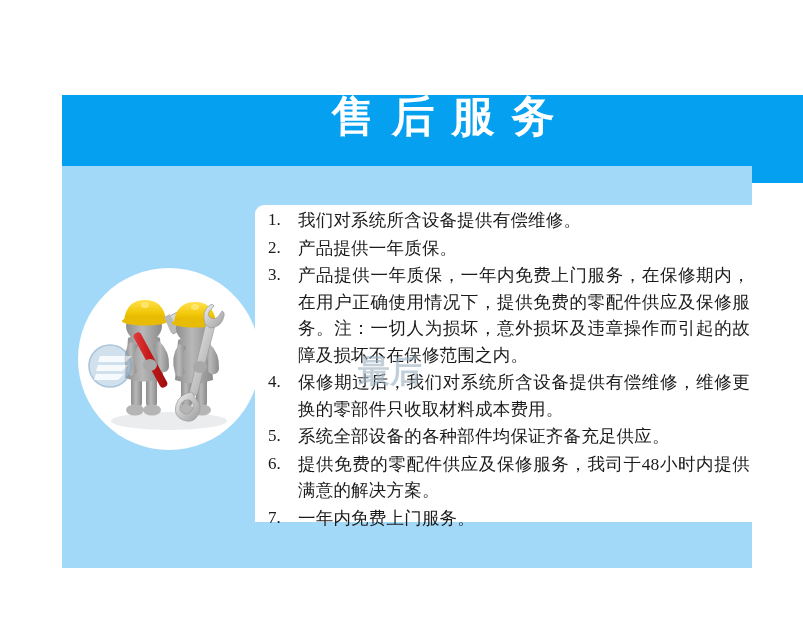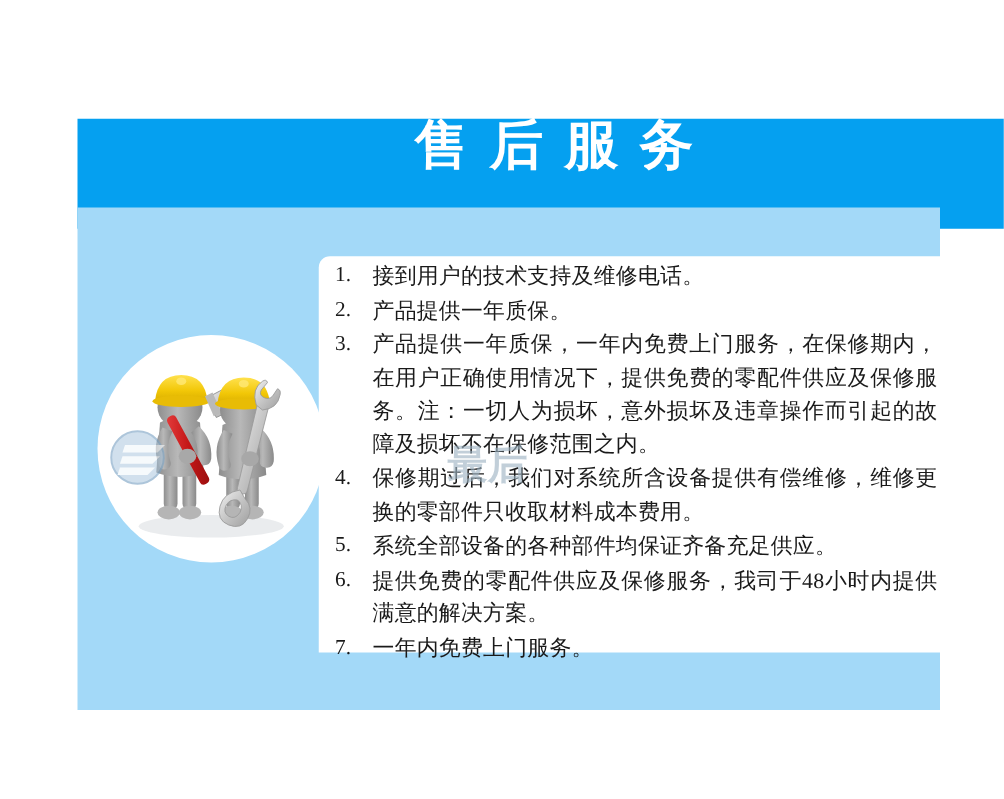--- a/index.html
+++ b/index.html
@@ -253,21 +253,21 @@
                M112 132 q5 4 2 10 q-4 6 -9 3 q-5 -3 -2 -9 q3 -5 9 -4 z" fill="url(#steelGrad)" stroke="#9a9a9a" stroke-width="0.7" fill-rule="evenodd"></path>
 
       <ellipse cx="122" cy="99" rx="7" ry="6" fill="#a8a8a8"></ellipse>
     </svg>
   </div>
 
   <div class="list-wrap">
 
     <div class="list-item">
       <div class="list-num">1.</div>
-      <div class="list-text">接到用户的技术支持及维修电话。</div>
+      <div class="list-text">我们对系统所含设备提供有偿维修。</div>
     </div>
 
     <div class="list-item">
       <div class="list-num">2.</div>
       <div class="list-text">产品提供一年质保。</div>
     </div>
 
     <div class="list-item">
       <div class="list-num">3.</div>
       <div class="list-text">产品提供一年质保，一年内免费上门服务，在保修期内，在用户正确使用情况下，提供免费的零配件供应及保修服务。注：一切人为损坏，意外损坏及违章操作而引起的故障及损坏不在保修范围之内。</div>

